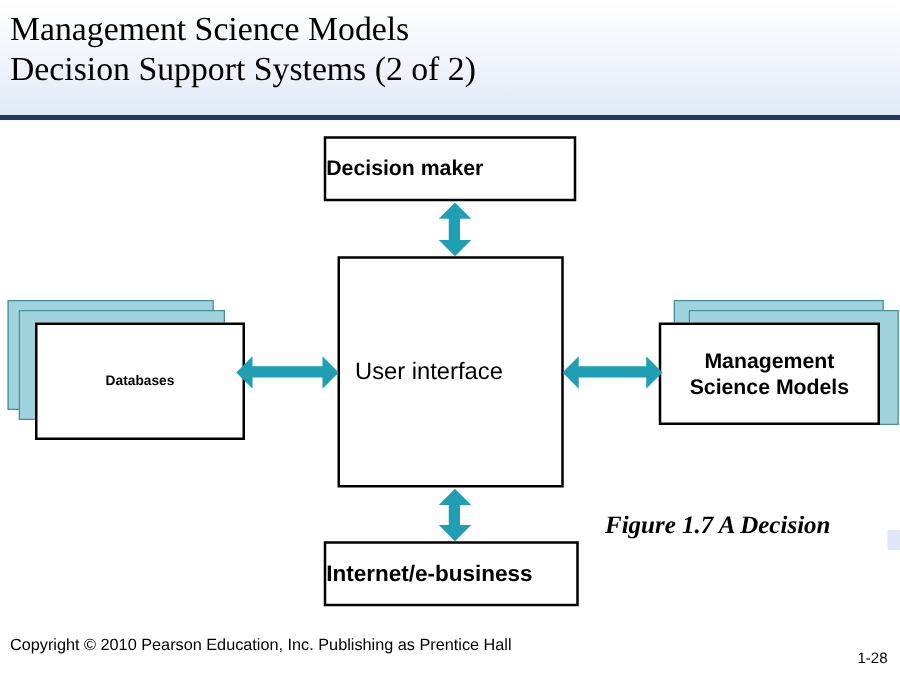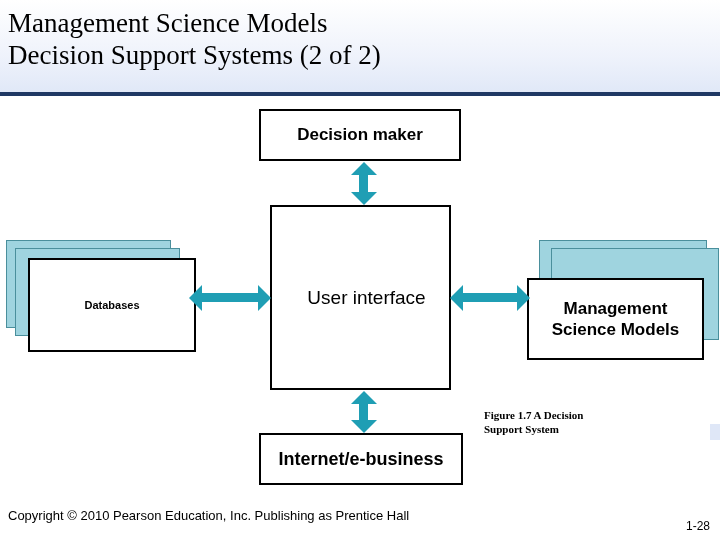--- a/index.html
+++ b/index.html
@@ -48,21 +48,20 @@
     height: 400px;
   }
 
   .box {
     position: absolute;
     background: #ffffff;
     border: 2px solid #000000;
     box-sizing: border-box;
     display: flex;
     align-items: center;
-    justify-content: center;
     text-align: center;
     font-family: "Liberation Sans", sans-serif;
     color: #000000;
   }
 
   
   #box-decision-maker {
     left: 259px; top: 9px;
     width: 202px; height: 52px;
     font-size: 17px;
@@ -115,21 +114,20 @@
   }
 
   
   #stack-models { left: 527px; top: 140px; width: 192px; height: 120px; }
   #stack-models .s1 { left: 12px; top: 0px;  width: 168px; height: 92px; }
   #stack-models .s2 { left: 24px; top: 8px;  width: 168px; height: 92px; }
   #stack-models .front {
     left: 0px; top: 18px; width: 177px; height: 82px;
     font-size: 17px; font-weight: bold;
     line-height: 1.25;
-    margin-top: 20px;
   }
 
   
   .arrow { position: absolute; }
   .arrow .shaft { position: absolute; background: #1f9eb4; }
   .arrow .head {
     position: absolute;
     width: 0; height: 0;
   }
   
@@ -172,24 +170,25 @@
 
   #arrow-ui-models { left: 450px; top: 184px; width: 80px; height: 28px; }
   #arrow-ui-models .shaft { left: 11px; width: 58px; }
 
   
   .figure-caption {
     position: absolute;
     left: 484px; top: 408px;
     width: 225px;
     font-family: "Liberation Serif", serif;
-    font-size: 11px;
+    font-size: 20px;
     font-weight: bold;
     color: #000000;
     line-height: 1.28;
+    font-style: italic;
   }
 
   
   .copyright {
     position: absolute;
     left: 8px; top: 508px;
     width: 430px;
     font-size: 13px;
     color: #000000;
     line-height: 1.25;
@@ -270,19 +269,18 @@
   <div class="arrow h" id="arrow-ui-models">
     <div class="head left"></div>
     <div class="shaft"></div>
     <div class="head right"></div>
   </div>
 
 </div>
 
 <div class="figure-caption">
   <div>Figure 1.7  A Decision</div>
-  <div>Support System</div>
 </div>
 
 <div class="corner-tab"></div>
 
 <div class="copyright">Copyright © 2010 Pearson Education, Inc. Publishing as Prentice Hall</div>
 <div class="slide-number">1-28</div>
 
 </body></html>

